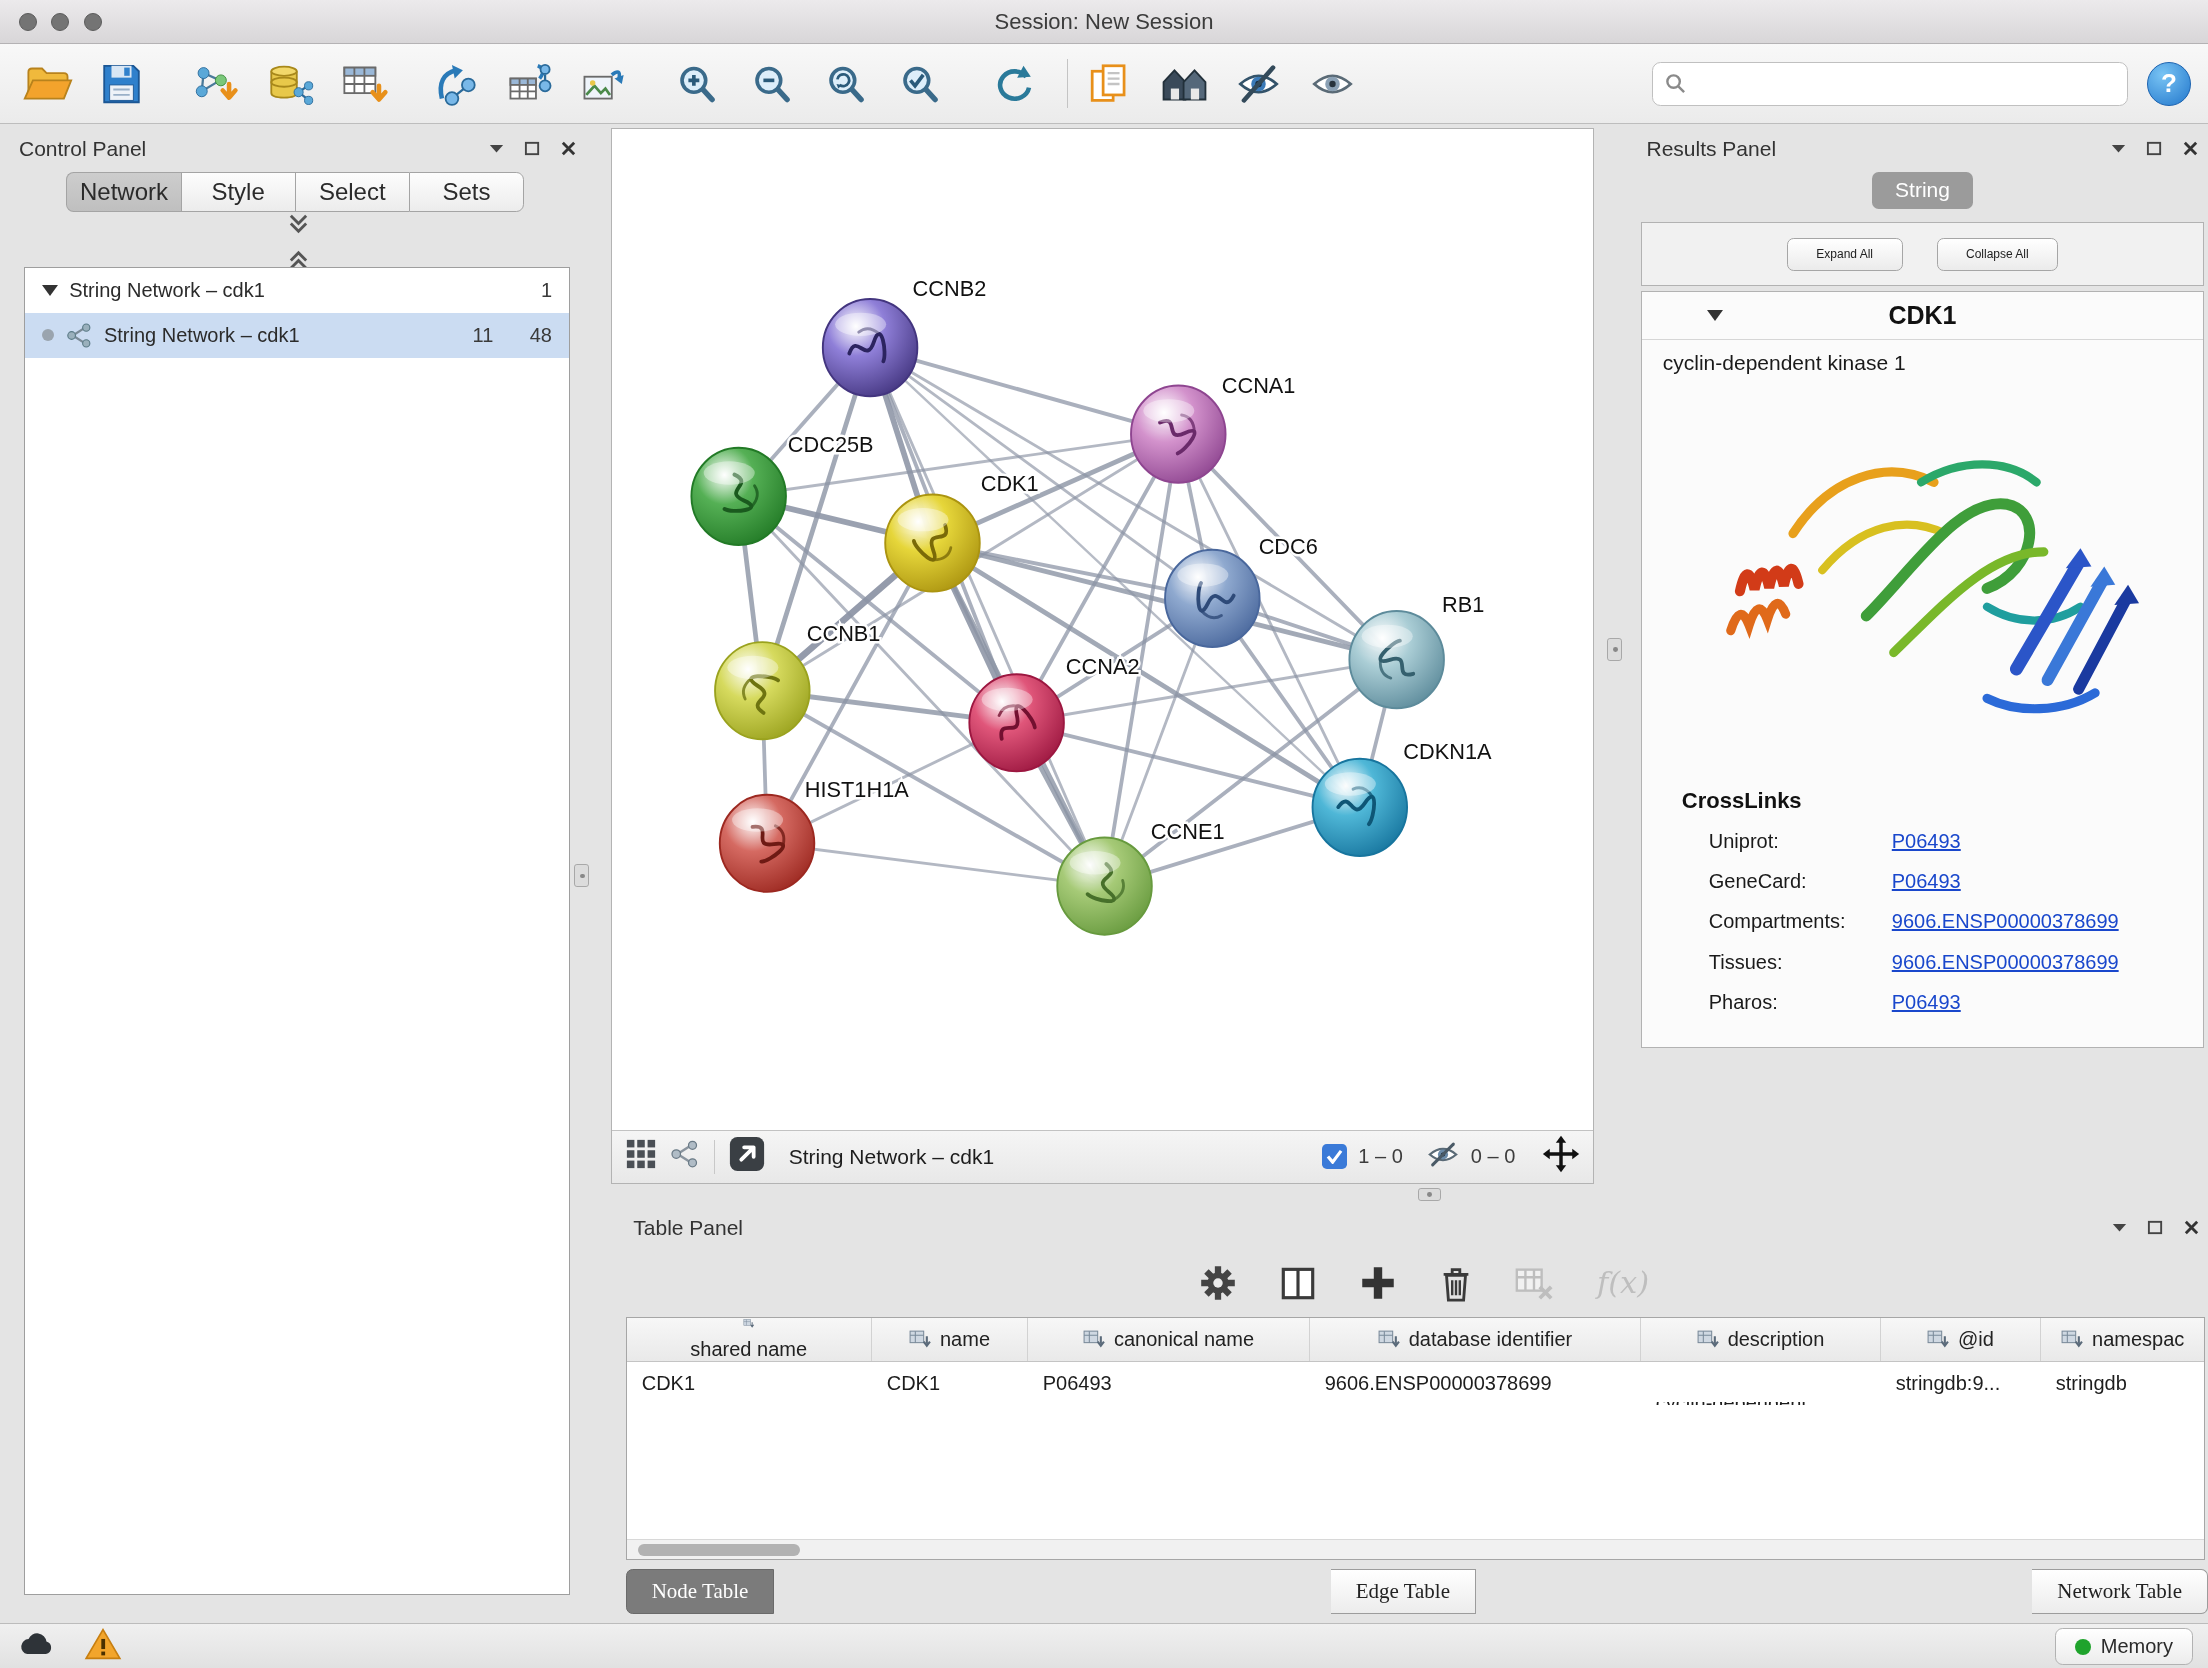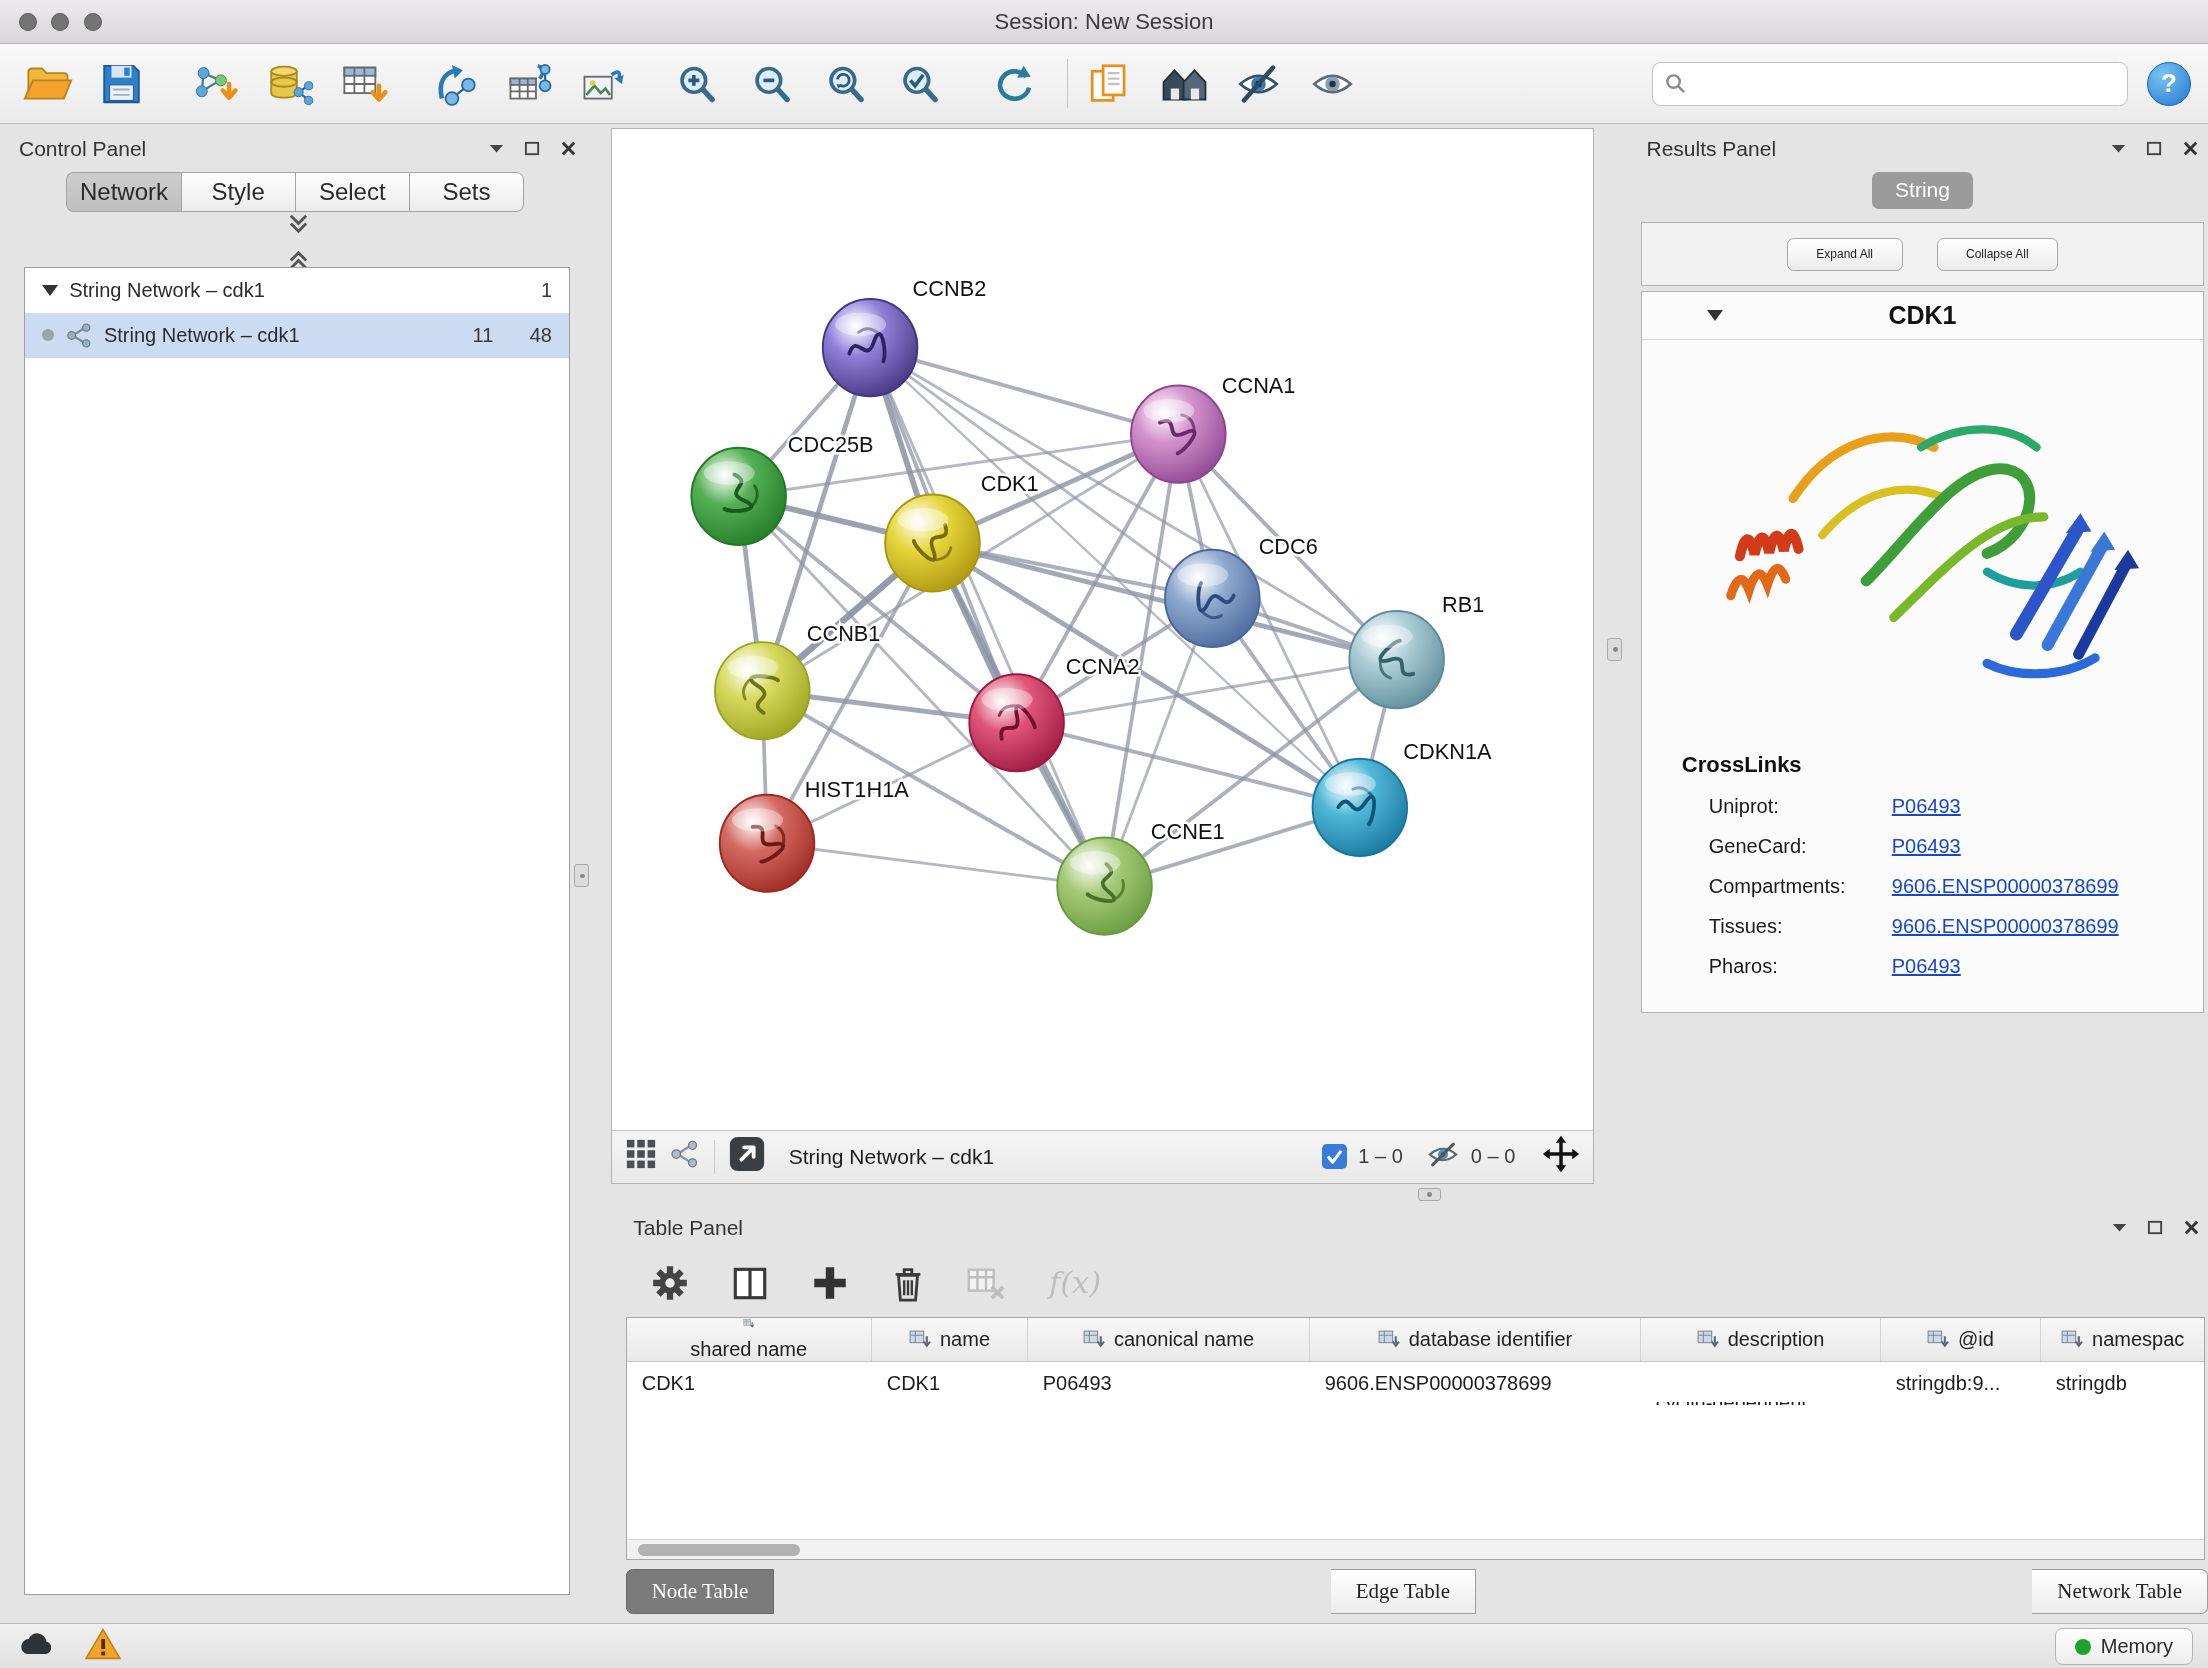--- a/index.html
+++ b/index.html
@@ -87,21 +87,21 @@
   .rp-protein-name { flex: 1; text-align: center; font-weight: bold; font-size: 25px; color: #111; }
   .rp-desc { padding: 11.4px 0 0 21px; font-size: 21px; color: #1a1a1a; }
   .rp-protein-img { display: flex; justify-content: center; margin: 17px 0 9.5px; }
   .rp-cross-title { font-weight: bold; font-size: 22px; padding: 15px 0 7.6px 40px; color: #111; }
   .cl-row { display: flex; padding: 8.6px 0 8.6px 67px; font-size: 20px; }
   .cl-label { width: 183px; color: #1a1a1a; }
   .cl-link { color: #1947cc; text-decoration: underline; }
 
   
   .table-panel { flex: 1; display: flex; flex-direction: column; padding-left: 15px; }
-  .tp-toolbar { height: 68px; display: flex; align-items: center; gap: 38px; padding-left: 23px; }
+  .tp-toolbar { height: 68px; display: flex; align-items: center; gap: 38px; padding-left: 23px; justify-content: center; }
   .tp-tool { display: flex; align-items: center; justify-content: center; }
   .tp-tool.disabled { opacity: .5; }
   .tp-table-wrap { flex: 1; border: 1px solid #a6a6a6; background: #fff; margin-right: 2.9px; display: flex; flex-direction: column; overflow: hidden; }
   .tp-header-row { display: flex; background: linear-gradient(#f7f7f7, #e9e9e9); border-bottom: 1px solid #c4c4c4; height: 44px; flex: none; }
   .tp-col { display: flex; align-items: center; justify-content: center; gap: 8.6px; border-right: 1px solid #d2d2d2; font-size: 20px; color: #222; overflow: hidden; white-space: nowrap; }
   .tp-row { display: flex; height: 43px; flex: none; }
   .tp-cell { display: flex; align-items: center; padding-left: 15px; font-size: 20px; color: #1d1d1d; overflow: hidden; white-space: nowrap; }
   .tp-body { flex: 1; background: #fff; }
   .tp-hscroll { height: 20px; background: #f1f1f1; border-top: 1px solid #d8d8d8; position: relative; flex: none; }
   .tp-thumb { position: absolute; left: 11.4px; top: 3.8px; width: 162px; height: 12.4px; background: #b2b2b2; border-radius: 6.7px; }
@@ -667,20 +667,21 @@
         <div class="rp-badge">String</div>
         <div class="rp-buttons-box">
           <button class="rp-btn">Expand All</button>
           <button class="rp-btn">Collapse All</button>
         </div>
         <div class="rp-content">
           <div class="rp-cdk-head">
             <span class="caret-down"></span>
             <span class="rp-protein-name">CDK1</span>
           </div>
+          <div class="rp-desc">cyclin-dependent kinase 1</div>
           <div class="rp-protein-img">
             <svg width="476" height="371" viewBox="0 0 520 400">
               <g fill="none" stroke-linecap="round">
                 <path d="M60 215q8-36 16-2q8-36 16-2q8-36 16-2q8-36 16-2" stroke="#d23b18" stroke-width="11"></path>
                 <path d="M50 258q10-32 20-6q10-32 20-6q10-32 20-6" stroke="#e06a1a" stroke-width="10"></path>
                 <path d="M118 152C158 90 220 70 272 96" stroke="#e8a01c" stroke-width="10"></path>
                 <path d="M150 192C192 142 242 132 284 152" stroke="#d8c020" stroke-width="9"></path>
                 <path d="M198 242C250 190 300 112 352 120C392 128 382 192 330 212" stroke="#3f9e3a" stroke-width="12"></path>
                 <path d="M228 282C280 232 332 172 392 172" stroke="#79b82a" stroke-width="10"></path>
                 <path d="M258 96C300 70 352 70 384 96" stroke="#2ba86a" stroke-width="9"></path>

